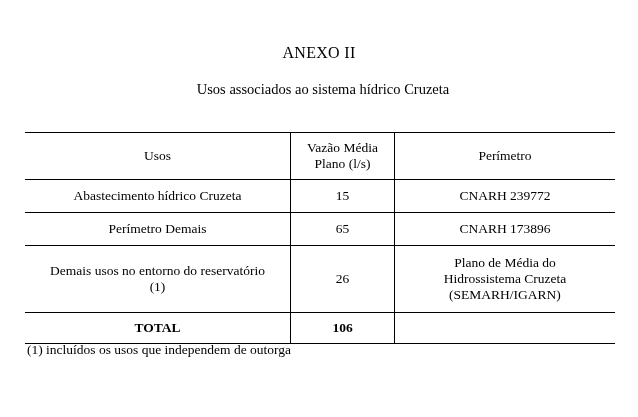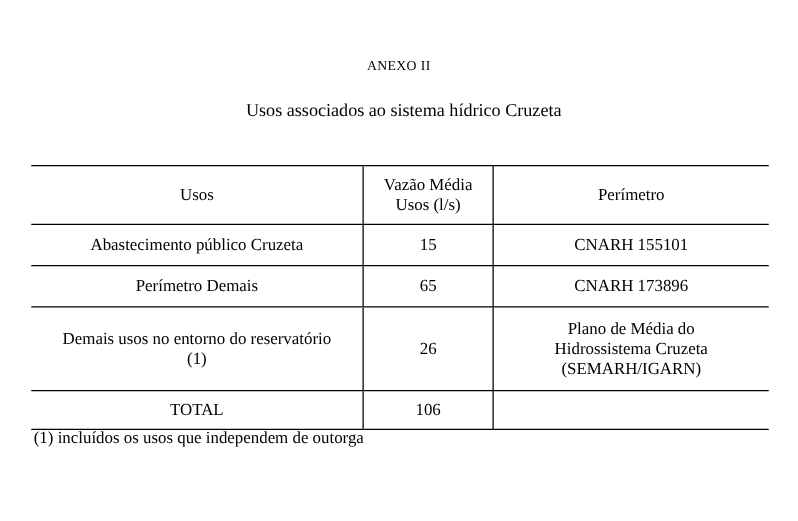--- a/index.html
+++ b/index.html
@@ -23,21 +23,21 @@
     box-sizing: border-box;
   }
 
   
   .doc-title {
     position: absolute;
     left: 0;
     top: 44px;
     width: 638px;
     text-align: center;
-    font-size: 11px;
+    font-size: 16px;
     line-height: 18px;
     letter-spacing: 0.3px;
   }
 
   .doc-subtitle {
     position: absolute;
     left: 4px;
     top: 80px;
     width: 638px;
     text-align: center;
@@ -84,21 +84,21 @@
   .c2 { width: 103px; }
   .c3 { width: 220px; }
 
   .row-head td { height: 46px; }
   .row-data td { height: 32px; }
   .row-tall td { height: 66px; }
   .row-total td { height: 30px; }
 
   .row-total .total-label,
   .row-total .total-value {
-    font-weight: normal;
+    font-weight: bold;
   }
 
   .multiline {
     display: block;
     padding: 0 6px;
   }
 
   
   .footnote {
     position: absolute;
@@ -119,29 +119,29 @@
   <div class="doc-subtitle">Usos associados ao sistema hídrico Cruzeta</div>
 
   <div class="table-wrap">
     <table class="anexo">
       <tbody>
 
         <tr class="row-head">
           <td class="c1">Usos</td>
           <td class="c2 col-mid">
             <span class="multiline">Vazão Média</span>
-            <span class="multiline">Usos (l/s)</span>
+            <span class="multiline">Plano (l/s)</span>
           </td>
           <td class="c3">Perímetro</td>
         </tr>
 
         <tr class="row-data">
-          <td class="c1">Abastecimento público Cruzeta</td>
+          <td class="c1">Abastecimento hídrico Cruzeta</td>
           <td class="c2 col-mid">15</td>
-          <td class="c3">CNARH 155101</td>
+          <td class="c3">CNARH 239772</td>
         </tr>
 
         <tr class="row-data">
           <td class="c1">Perímetro Demais</td>
           <td class="c2 col-mid">65</td>
           <td class="c3">CNARH 173896</td>
         </tr>
 
         <tr class="row-tall">
           <td class="c1">

